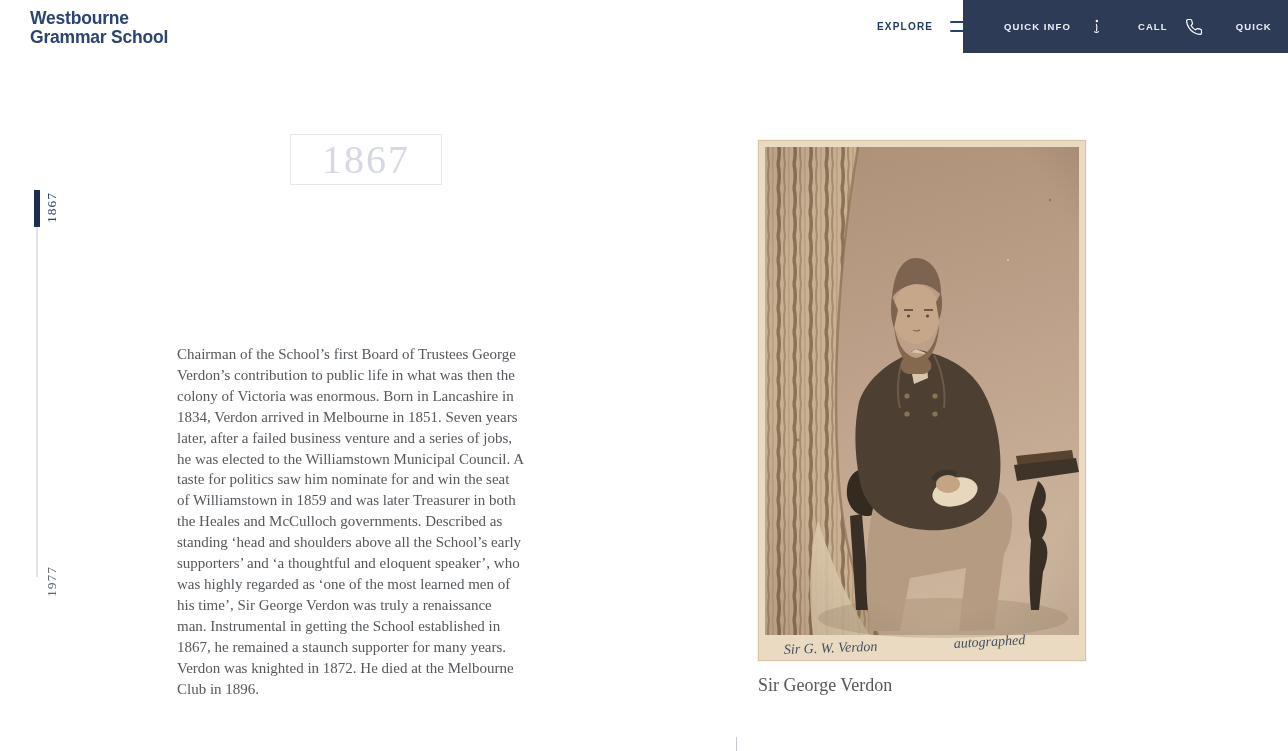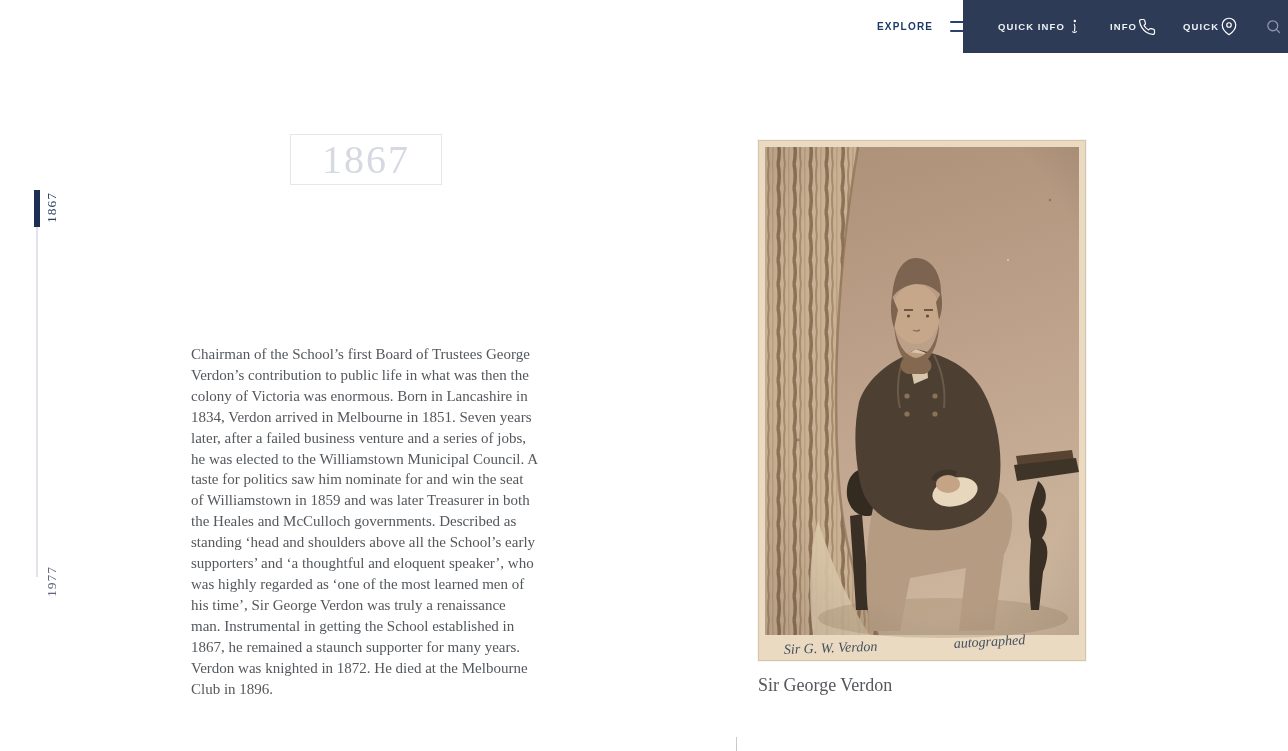--- a/index.html
+++ b/index.html
@@ -23,21 +23,21 @@
     font-size:10px; font-weight:700; letter-spacing:1.2px; color:#1d3a66;
   }
   .hamburger { display:flex; flex-direction:column; gap:7px; width:18px; }
   .hamburger i { display:block; height:2px; background:#2a4270; border-radius:1px; }
 
   .quickbar {
     position:absolute; left:963px; top:0; width:325px; height:53px;
     background:#2e3b57; display:flex; align-items:center;
     padding:0 25px 0 35px;
   }
-  .qlink { display:flex; align-items:center; gap:1px; cursor:pointer; margin-right:27px; }
+  .qlink { display:flex; align-items:center; gap:17px; cursor:pointer; margin-right:27px;margin-left:6px; }
   .qlink span {
     color:#eef1f5; font-size:9.5px; font-weight:700; letter-spacing:1.1px; white-space:nowrap;
   }
   .qlink svg, .util svg { display:block; }
   .util { margin-left:auto; display:flex; align-items:center; gap:12px; }
   .util svg { cursor:pointer; }
 
   
   .t-line { position:absolute; left:36px; top:191px; width:2px; height:386px; background:#e0e3e9; }
   .t-indicator { position:absolute; left:34px; top:190px; width:6px; height:37px; background:#1c2f52; }
@@ -56,21 +56,21 @@
   }
   .ghost span {
     font-family:"Liberation Serif", serif; font-size:40px; color:#d6d9e2; letter-spacing:2px;
   }
   .article-title {
     position:absolute; left:195px; top:226px; width:340px;
     font-family:"Liberation Serif", serif; font-weight:700;
     font-size:32px; line-height:51px; color:#1e3a5e;
   }
   .article-body {
-    position:absolute; left:191px; top:344px; width:347px;
+    position:absolute; left:177px; top:344px; width:347px;
     font-family:"Liberation Serif", serif; font-size:15px; line-height:20.9px;
     color:#54585c;
   }
 
   
   .photo {
     position:absolute; left:758px; top:140px; width:328px; height:521px;
     box-shadow:0 0 0 1px rgba(0,0,0,0.04);
   }
   .photo svg { display:block; }
@@ -79,40 +79,44 @@
     font-family:"Liberation Serif", serif; font-size:18px; color:#54585c;
   }
 
   .next-rule { position:absolute; left:736px; top:737px; width:1px; height:14px; background:#c4c9d2; }
 </style>
 </head>
 <body>
 
 <div class="frame">
 
+  <div class="logo">
+    <div>Westbourne</div>
+    <div>Grammar School</div>
+  </div>
 
   <div class="explore">
     <span class="explore-label">EXPLORE</span>
     <span class="hamburger">
         <i></i>
         <i></i>
       </span>
   </div>
 
   <nav class="quickbar">
     <div class="qlink">
       <span>QUICK INFO</span>
       <svg width="17" height="19" viewBox="0 0 24 24" fill="none" stroke="#ffffff" stroke-width="1.6" stroke-linecap="round">
         <circle cx="12.5" cy="4.2" r="1.7" fill="#ffffff" stroke="none"></circle>
         <path d="M11.8 9 c1.2 2.6 1 6.2 0.2 9.2"></path>
         <path d="M9.3 19.5 c1.8 1.2 3.8 1.2 5.4 -0.3"></path>
       </svg>
     </div>
     <div class="qlink">
-      <span>INFO</span>
+      <span>CALL</span>
       <svg width="18" height="18" viewBox="0 0 24 24" fill="none" stroke="#ffffff" stroke-width="1.6" stroke-linecap="round" stroke-linejoin="round">
         <path d="M22 16.92v3a2 2 0 0 1-2.18 2 19.79 19.79 0 0 1-8.63-3.07 19.5 19.5 0 0 1-6-6 19.79 19.79 0 0 1-3.07-8.67A2 2 0 0 1 4.11 2h3a2 2 0 0 1 2 1.72 12.84 12.84 0 0 0 .7 2.81 2 2 0 0 1-.45 2.11L8.09 9.91a16 16 0 0 0 6 6l1.27-1.27a2 2 0 0 1 2.11-.45 12.84 12.84 0 0 0 2.81.7A2 2 0 0 1 22 16.92z"></path>
       </svg>
     </div>
     <div class="qlink">
       <span>QUICK</span>
       <svg width="18" height="19" viewBox="0 0 24 24" fill="none" stroke="#ffffff" stroke-width="1.6" stroke-linecap="round" stroke-linejoin="round">
         <path d="M21 10c0 7-9 13-9 13s-9-6-9-13a9 9 0 0 1 18 0z"></path>
         <circle cx="12" cy="10" r="3"></circle>
       </svg>

